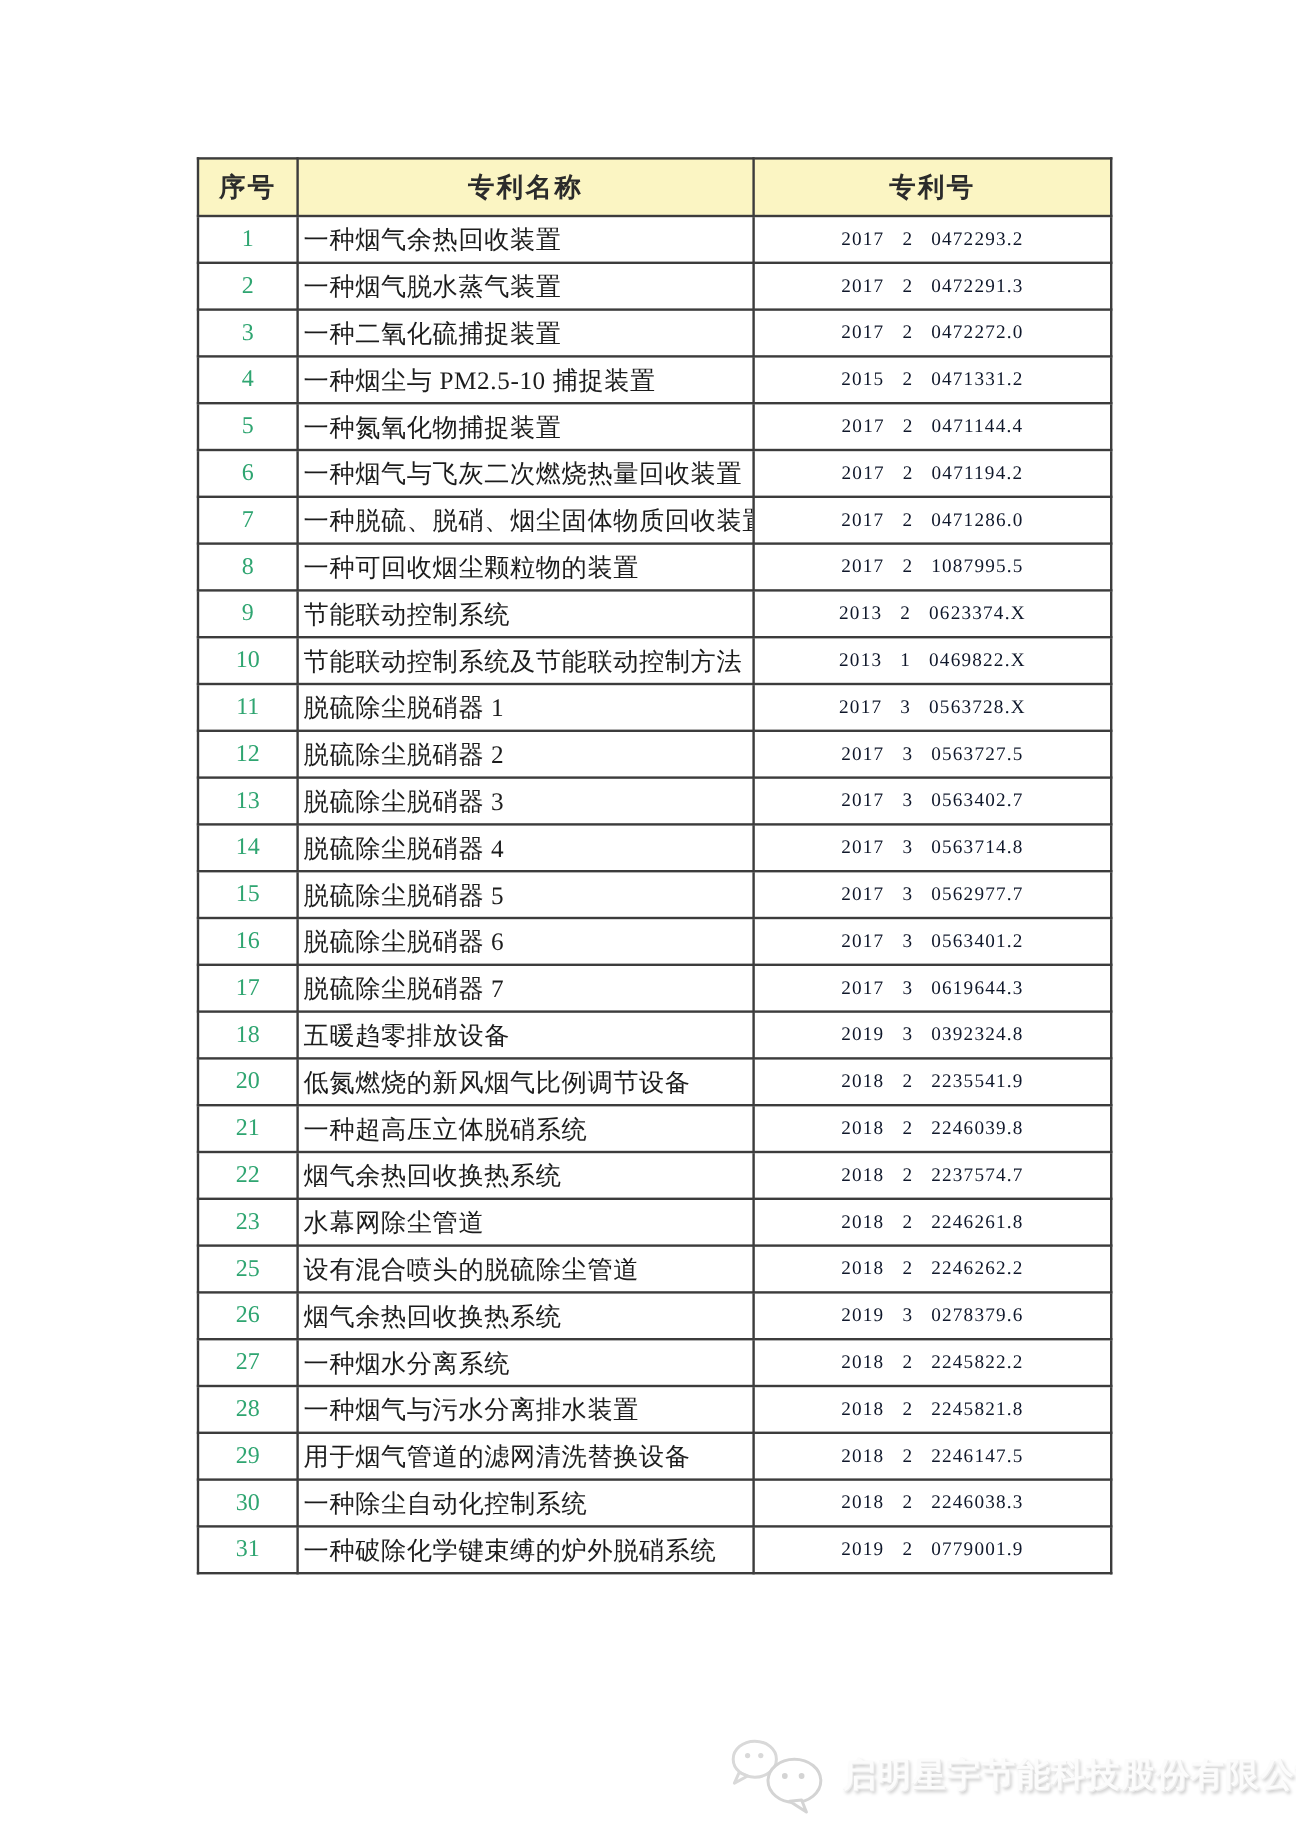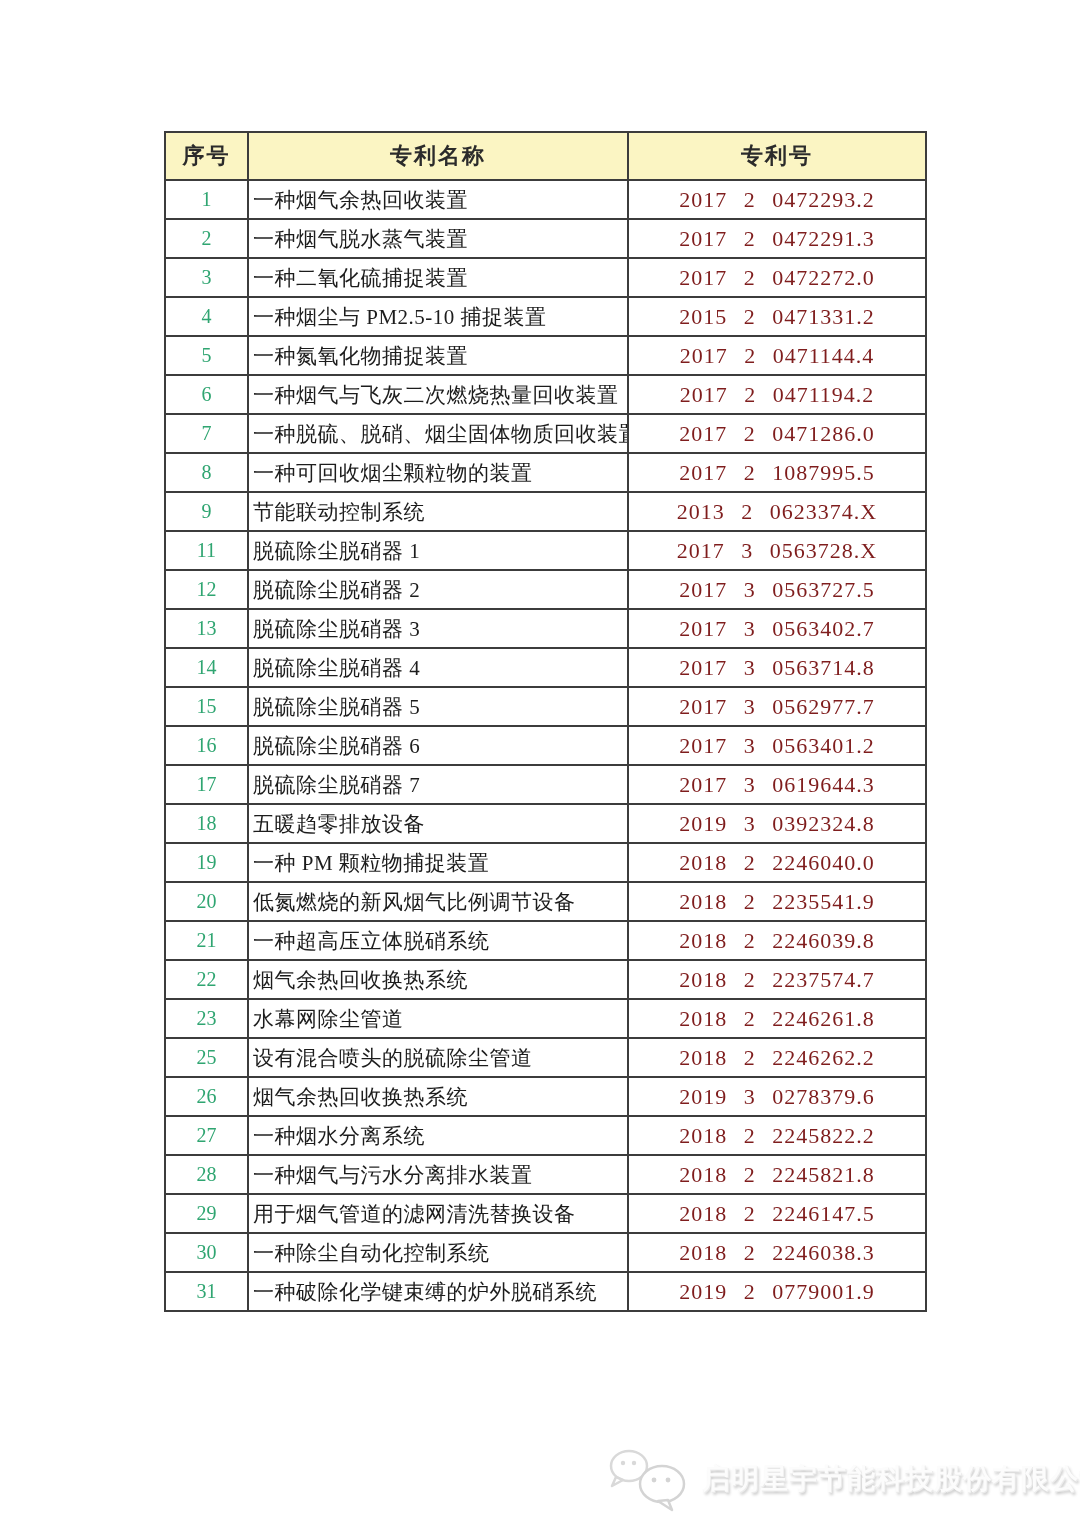--- a/index.html
+++ b/index.html
@@ -44,22 +44,22 @@
   td.c-idx{
     text-align:center;color:var(--index-color);
     font-size:20px;
   }
   td.c-name{
     text-align:left;padding-left:4px;padding-right:6px;
     color:#1c1c1c;letter-spacing:0.5px;
     white-space:nowrap;overflow:hidden;
   }
   td.c-num{
-    text-align:center;color:#7f1d1d;
-    font-size:22px;letter-spacing:1px;word-spacing:10px;
+    text-align:center;color:#0f172a;
+    font-size:16px;letter-spacing:1px;word-spacing:10px;
     white-space:nowrap;
   }
 
   .watermark{
     position:absolute;left:606px;top:1444px;
     display:flex;align-items:center;gap:10px;
     user-select:none;
   }
   .wm-icon{width:86px;height:70px;flex:0 0 auto;}
   .wm-text{
@@ -135,20 +135,25 @@
     <td class="c-name">一种可回收烟尘颗粒物的装置</td>
     <td class="c-num">2017 2 1087995.5</td>
   </tr>
 
   <tr>
     <td class="c-idx">9</td>
     <td class="c-name">节能联动控制系统</td>
     <td class="c-num">2013 2 0623374.X</td>
   </tr>
 
+  <tr>
+    <td class="c-idx">10</td>
+    <td class="c-name">节能联动控制系统及节能联动控制方法</td>
+    <td class="c-num">2013 1 0469822.X</td>
+  </tr>
 
   <tr>
     <td class="c-idx">11</td>
     <td class="c-name">脱硫除尘脱硝器 1</td>
     <td class="c-num">2017 3 0563728.X</td>
   </tr>
 
   <tr>
     <td class="c-idx">12</td>
     <td class="c-name">脱硫除尘脱硝器 2</td>
@@ -184,25 +189,20 @@
     <td class="c-name">脱硫除尘脱硝器 7</td>
     <td class="c-num">2017 3 0619644.3</td>
   </tr>
 
   <tr>
     <td class="c-idx">18</td>
     <td class="c-name">五暖趋零排放设备</td>
     <td class="c-num">2019 3 0392324.8</td>
   </tr>
 
-  <tr>
-    <td class="c-idx">19</td>
-    <td class="c-name">一种 PM 颗粒物捕捉装置</td>
-    <td class="c-num">2018 2 2246040.0</td>
-  </tr>
 
   <tr>
     <td class="c-idx">20</td>
     <td class="c-name">低氮燃烧的新风烟气比例调节设备</td>
     <td class="c-num">2018 2 2235541.9</td>
   </tr>
 
   <tr>
     <td class="c-idx">21</td>
     <td class="c-name">一种超高压立体脱硝系统</td>

